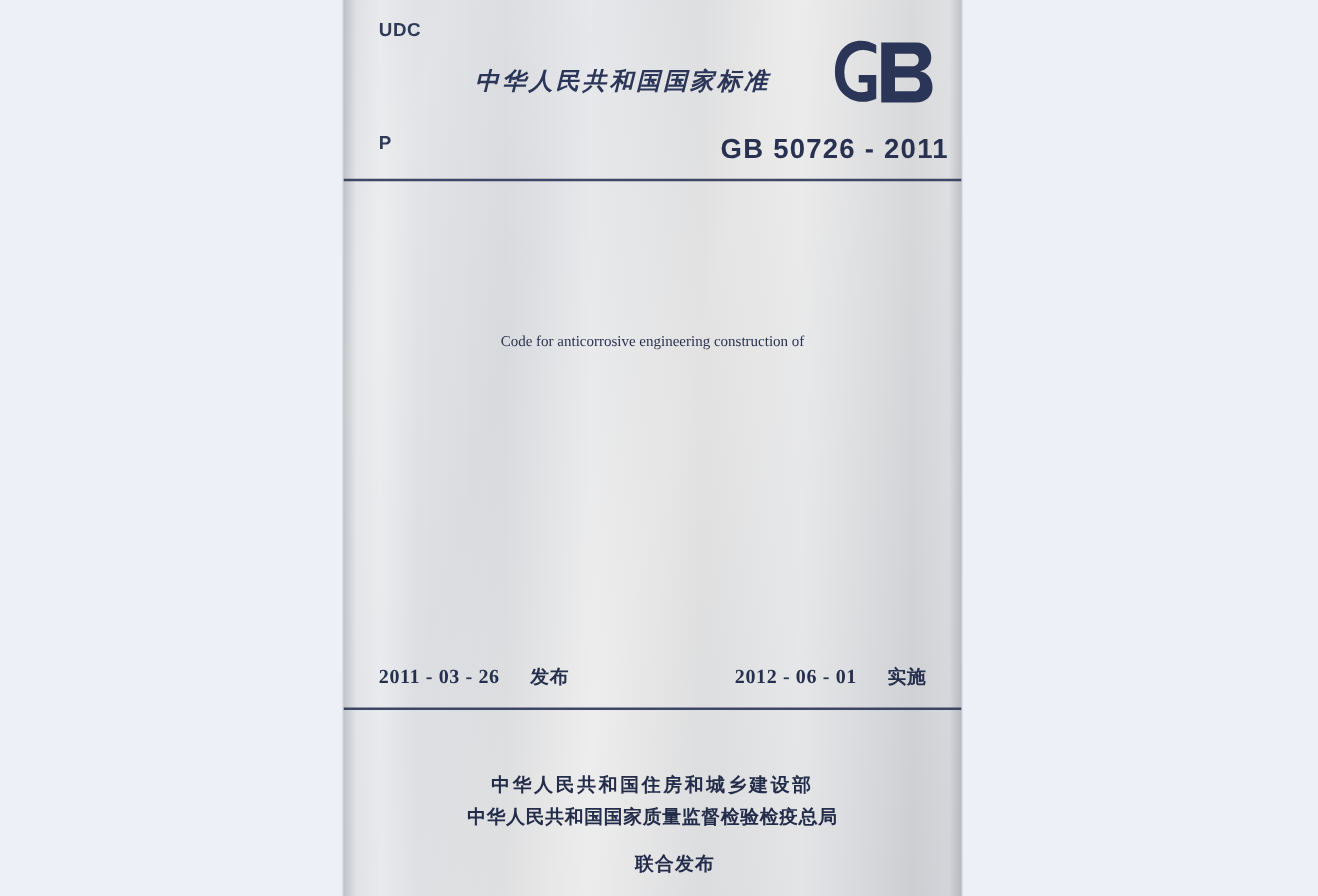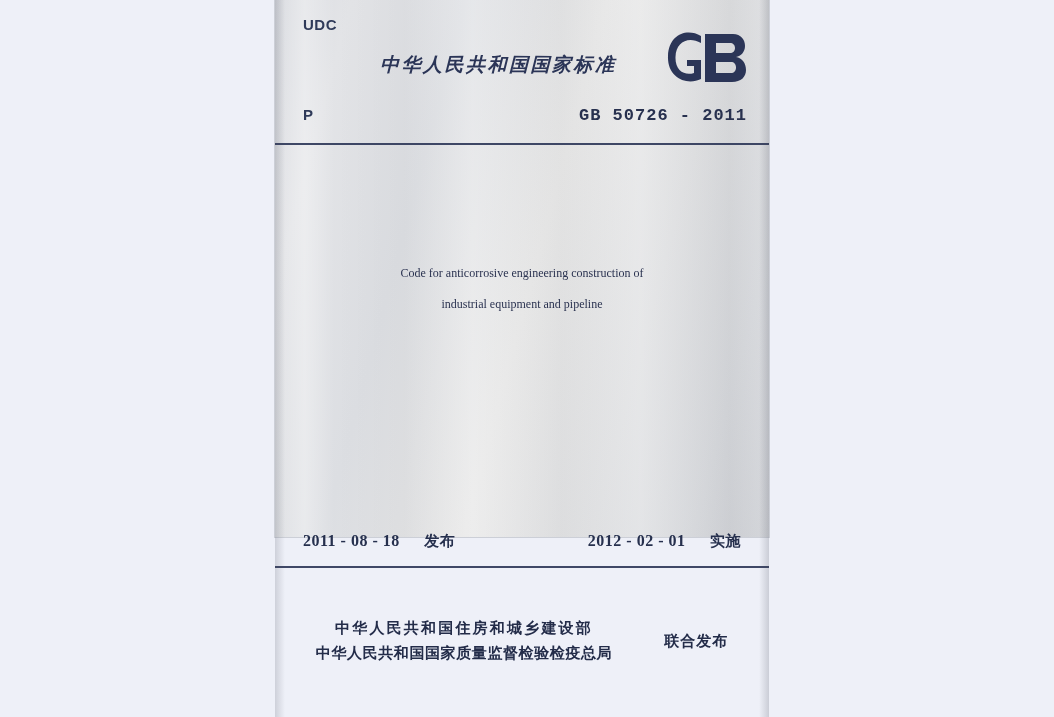--- a/index.html
+++ b/index.html
@@ -17,21 +17,21 @@
     position: relative;
     width: 1054px;
     height: 717px;
   }
   
   .cover {
     position: absolute;
     left: 275px;
     top: 0;
     width: 494px;
-    height: 537px;
+    height: 717px;
     background: linear-gradient(105deg, #d9dbe0 0%, #e3e4e7 12%, #dcdee2 30%, #e6e6e6 52%, #dedfe1 72%, #d6d8dc 88%, #cfd1d6 100%);
     box-shadow: 0 0 0 1px rgba(140,145,155,0.35);
   }
   
   .cover::after {
     content: "";
     position: absolute;
     inset: 0;
     background:
       linear-gradient(to right, rgba(255,255,255,0.0) 0%, rgba(255,255,255,0.35) 6%, rgba(255,255,255,0.0) 12%,
@@ -70,25 +70,25 @@
     top: 52px;
     font-family: "DejaVu Sans", sans-serif;
     font-weight: bold;
     font-size: 19px;
     letter-spacing: 2.5px;
     color: #2b3557;
     font-style: italic;
   }
   .std-code {
     position: absolute;
-    right: 22px;
+    right: 10px;
     top: 106px;
-    font-family: Liberation Mono, monospace;
-    font-weight: bold;
-    font-size: 17px;
+    font-family: Liberation Sans, sans-serif;
+    font-weight: bold;
+    font-size: 22px;
     letter-spacing: 1px;
     color: #28314f;
     white-space: nowrap;
   }
   
   .gb-logo {
     position: absolute;
     right: 22px;
     top: 30px;
     width: 86px;
@@ -153,20 +153,21 @@
   
   .publishers {
     position: absolute;
     left: 0;
     right: 0;
     top: 616px;
     display: flex;
     align-items: center;
     justify-content: center;
     gap: 16px;
+    flex-direction: column;
   }
   .pub-lines {
     font-family: "DejaVu Sans", sans-serif;
     font-weight: bold;
     font-size: 15px;
     line-height: 25px;
     color: #232c49;
     text-align: center;
   }
   .pub-lines .l1 { letter-spacing: 2.2px; }
@@ -213,30 +214,29 @@
           <path d="M44 4 L72 4 C80 4 84 10 84 16 C84 22 80 26 75 27 C81 28 85 33 85 40 C85 47 80 52 71 52 L44 52 Z
                    M55 13 L55 23 L69 23 C72 23 74 21 74 18 C74 15 72 13 69 13 Z
                    M55 32 L55 43 L70 43 C73 43 75 41 75 37.5 C75 34 73 32 70 32 Z" fill="#2b3557"></path>
         </svg>
       </div>
 
       <div class="rule r1"></div>
 
       <div class="title-en">
         <div>Code for anticorrosive engineering construction of</div>
-        <div>industrial equipment and pipeline</div>
       </div>
 
       <div class="date-row">
         <div class="date-cell">
-          <span>2011 - 08 - 18</span>
+          <span>2011 - 03 - 26</span>
           <span class="cn">发布</span>
         </div>
         <div class="date-cell">
-          <span>2012 - 02 - 01</span>
+          <span>2012 - 06 - 01</span>
           <span class="cn">实施</span>
         </div>
       </div>
 
       <div class="rule r2"></div>
 
       <div class="publishers">
         <div class="pub-lines">
           <div class="l1">中华人民共和国住房和城乡建设部</div>
           <div class="l2">中华人民共和国国家质量监督检验检疫总局</div>

